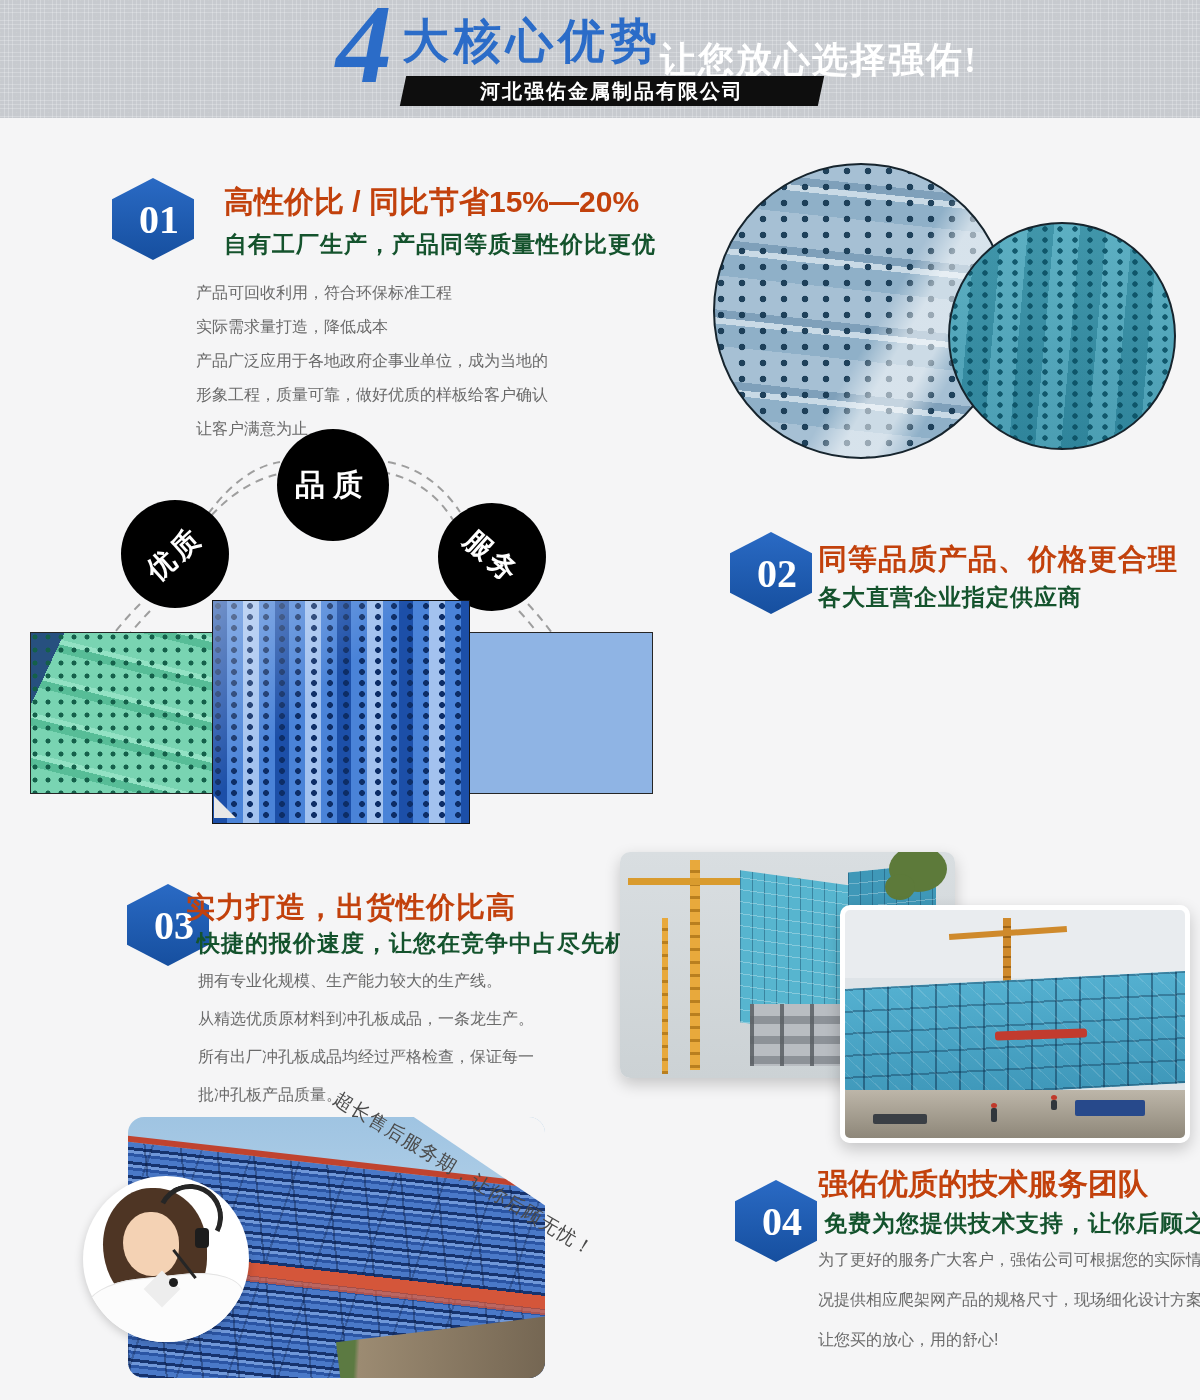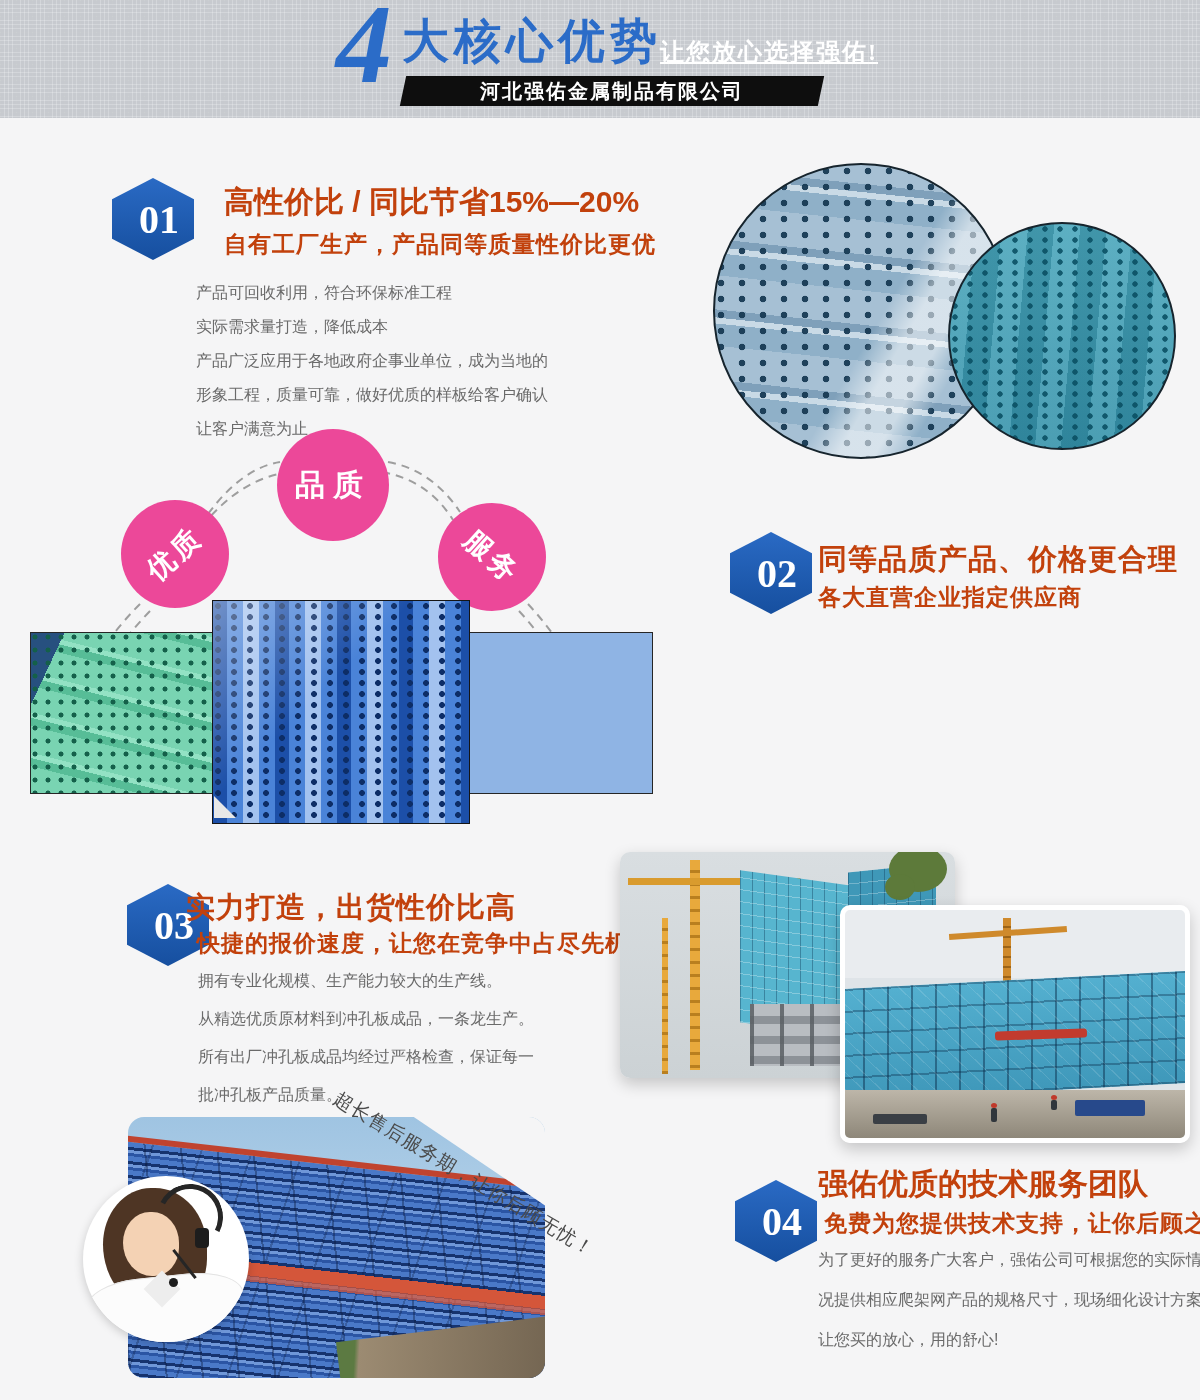--- a/index.html
+++ b/index.html
@@ -11,35 +11,35 @@
       linear-gradient(rgba(255,255,255,.22) 1px,transparent 1px),
       linear-gradient(90deg,rgba(255,255,255,.22) 1px,transparent 1px),
       linear-gradient(rgba(110,115,124,.16) 1px,transparent 1px),
       linear-gradient(90deg,rgba(110,115,124,.16) 1px,transparent 1px);
     background-size:4px 4px,4px 4px,16px 16px,16px 16px;}
   .big4{position:absolute;left:336px;top:-12px;font-family:"Liberation Serif",serif;
     font-style:italic;font-weight:bold;font-size:112px;color:#2b6cc8;line-height:1;}
   .hd-title{position:absolute;left:402px;top:16px;font-family:"Liberation Serif",serif;
     font-weight:bold;font-size:47px;color:#2b6cc8;letter-spacing:5px;line-height:1.1;}
   .hd-tagline{position:absolute;left:660px;top:36px;font-family:"Liberation Serif",serif;
-    font-weight:bold;font-size:24px;color:#ffffff;letter-spacing:2px;text-decoration:underline;}
+    font-weight:bold;font-size:36px;color:#ffffff;letter-spacing:2px;}
   .hd-bar{position:absolute;left:403px;top:76px;width:418px;height:30px;background:#0e0e0e;
     transform:skewX(-12deg);display:flex;align-items:center;justify-content:center;}
   .hd-bar span{transform:skewX(12deg);color:#fff;font-size:20px;font-weight:bold;letter-spacing:2px;}
   
   .hex{position:absolute;width:70px;height:82px;
     background:linear-gradient(180deg,#2a6ac4,#164f9f);
     clip-path:polygon(50% 0,100% 26%,100% 74%,50% 100%,0 74%,0 26%);
     display:flex;align-items:center;justify-content:center;padding-left:12px;}
   .hex span{color:#fff;font-family:"Liberation Serif",serif;font-weight:bold;font-size:40px;}
   
   .sec-title{position:absolute;color:#c2410c;font-weight:bold;white-space:nowrap;}
   .sans-title{font-family:"Liberation Sans",sans-serif;font-size:30px;}
   .serif-title{font-family:"Liberation Serif",serif;font-size:29px;letter-spacing:1px;}
-  .sec-sub{position:absolute;color:#c2410c;font-family:"Liberation Serif",serif;
+  .sec-sub{position:absolute;color:#14532d;font-family:"Liberation Serif",serif;
     font-weight:bold;font-size:23px;white-space:nowrap;letter-spacing:1px;}
   .sec-body{position:absolute;color:#6a6a6a;font-size:16px;white-space:nowrap;}
   .sec-body div{height:34px;line-height:34px;}
   .lh38 div{height:38px;line-height:38px;}
   .lh39 div{height:39px;line-height:39px;}
   .lh40 div{height:40px;line-height:40px;}
   
   .circ-photo{position:absolute;border-radius:50%;border:2px solid #16242d;overflow:hidden;}
   .circ1{left:713px;top:163px;width:292px;height:292px;
     background-image:
@@ -47,21 +47,21 @@
       radial-gradient(circle 3.4px at 6px 6px,rgba(24,58,84,.95) 3px,transparent 3.6px),
       repeating-linear-gradient(186deg,#a6c0d4 0 34px,#7fa0ba 34px 42px,#c9dae6 42px 48px,#8fb0c8 48px 70px);
     background-size:auto,21px 16px,auto;background-color:#8fb0c8;}
   .circ2{left:948px;top:222px;width:224px;height:224px;z-index:2;
     background-image:
       radial-gradient(circle 2.8px at 5px 5px,rgba(10,80,100,.9) 2.4px,transparent 3px),
       repeating-linear-gradient(95deg,rgba(255,255,255,.10) 0 26px,rgba(0,45,60,.14) 26px 52px),
       linear-gradient(180deg,#4ba7bc,#3793ab);
     background-size:15px 11px,auto,auto;background-color:#3f9cb3;}
   
-  .gray-circ{position:absolute;border-radius:50%;background:#ec4899;display:flex;
+  .gray-circ{position:absolute;border-radius:50%;background:#000000;display:flex;
     align-items:center;justify-content:center;color:#fff;font-weight:bold;z-index:3;}
   .gc-pin{left:277px;top:429px;width:112px;height:112px;font-size:30px;letter-spacing:8px;}
   .gc-you{left:121px;top:500px;width:108px;height:108px;font-size:28px;}
   .gc-fu{left:438px;top:503px;width:108px;height:108px;font-size:28px;}
   .rot-m42{transform:rotate(-42deg);letter-spacing:4px;}
   .rot-p42{transform:rotate(42deg);letter-spacing:4px;}
   .arcs{position:absolute;left:60px;top:412px;z-index:1;}
   
   .panel{position:absolute;border:1px solid #262626;overflow:hidden;}
   .panel-green{left:30px;top:632px;width:182px;height:160px;z-index:1;

